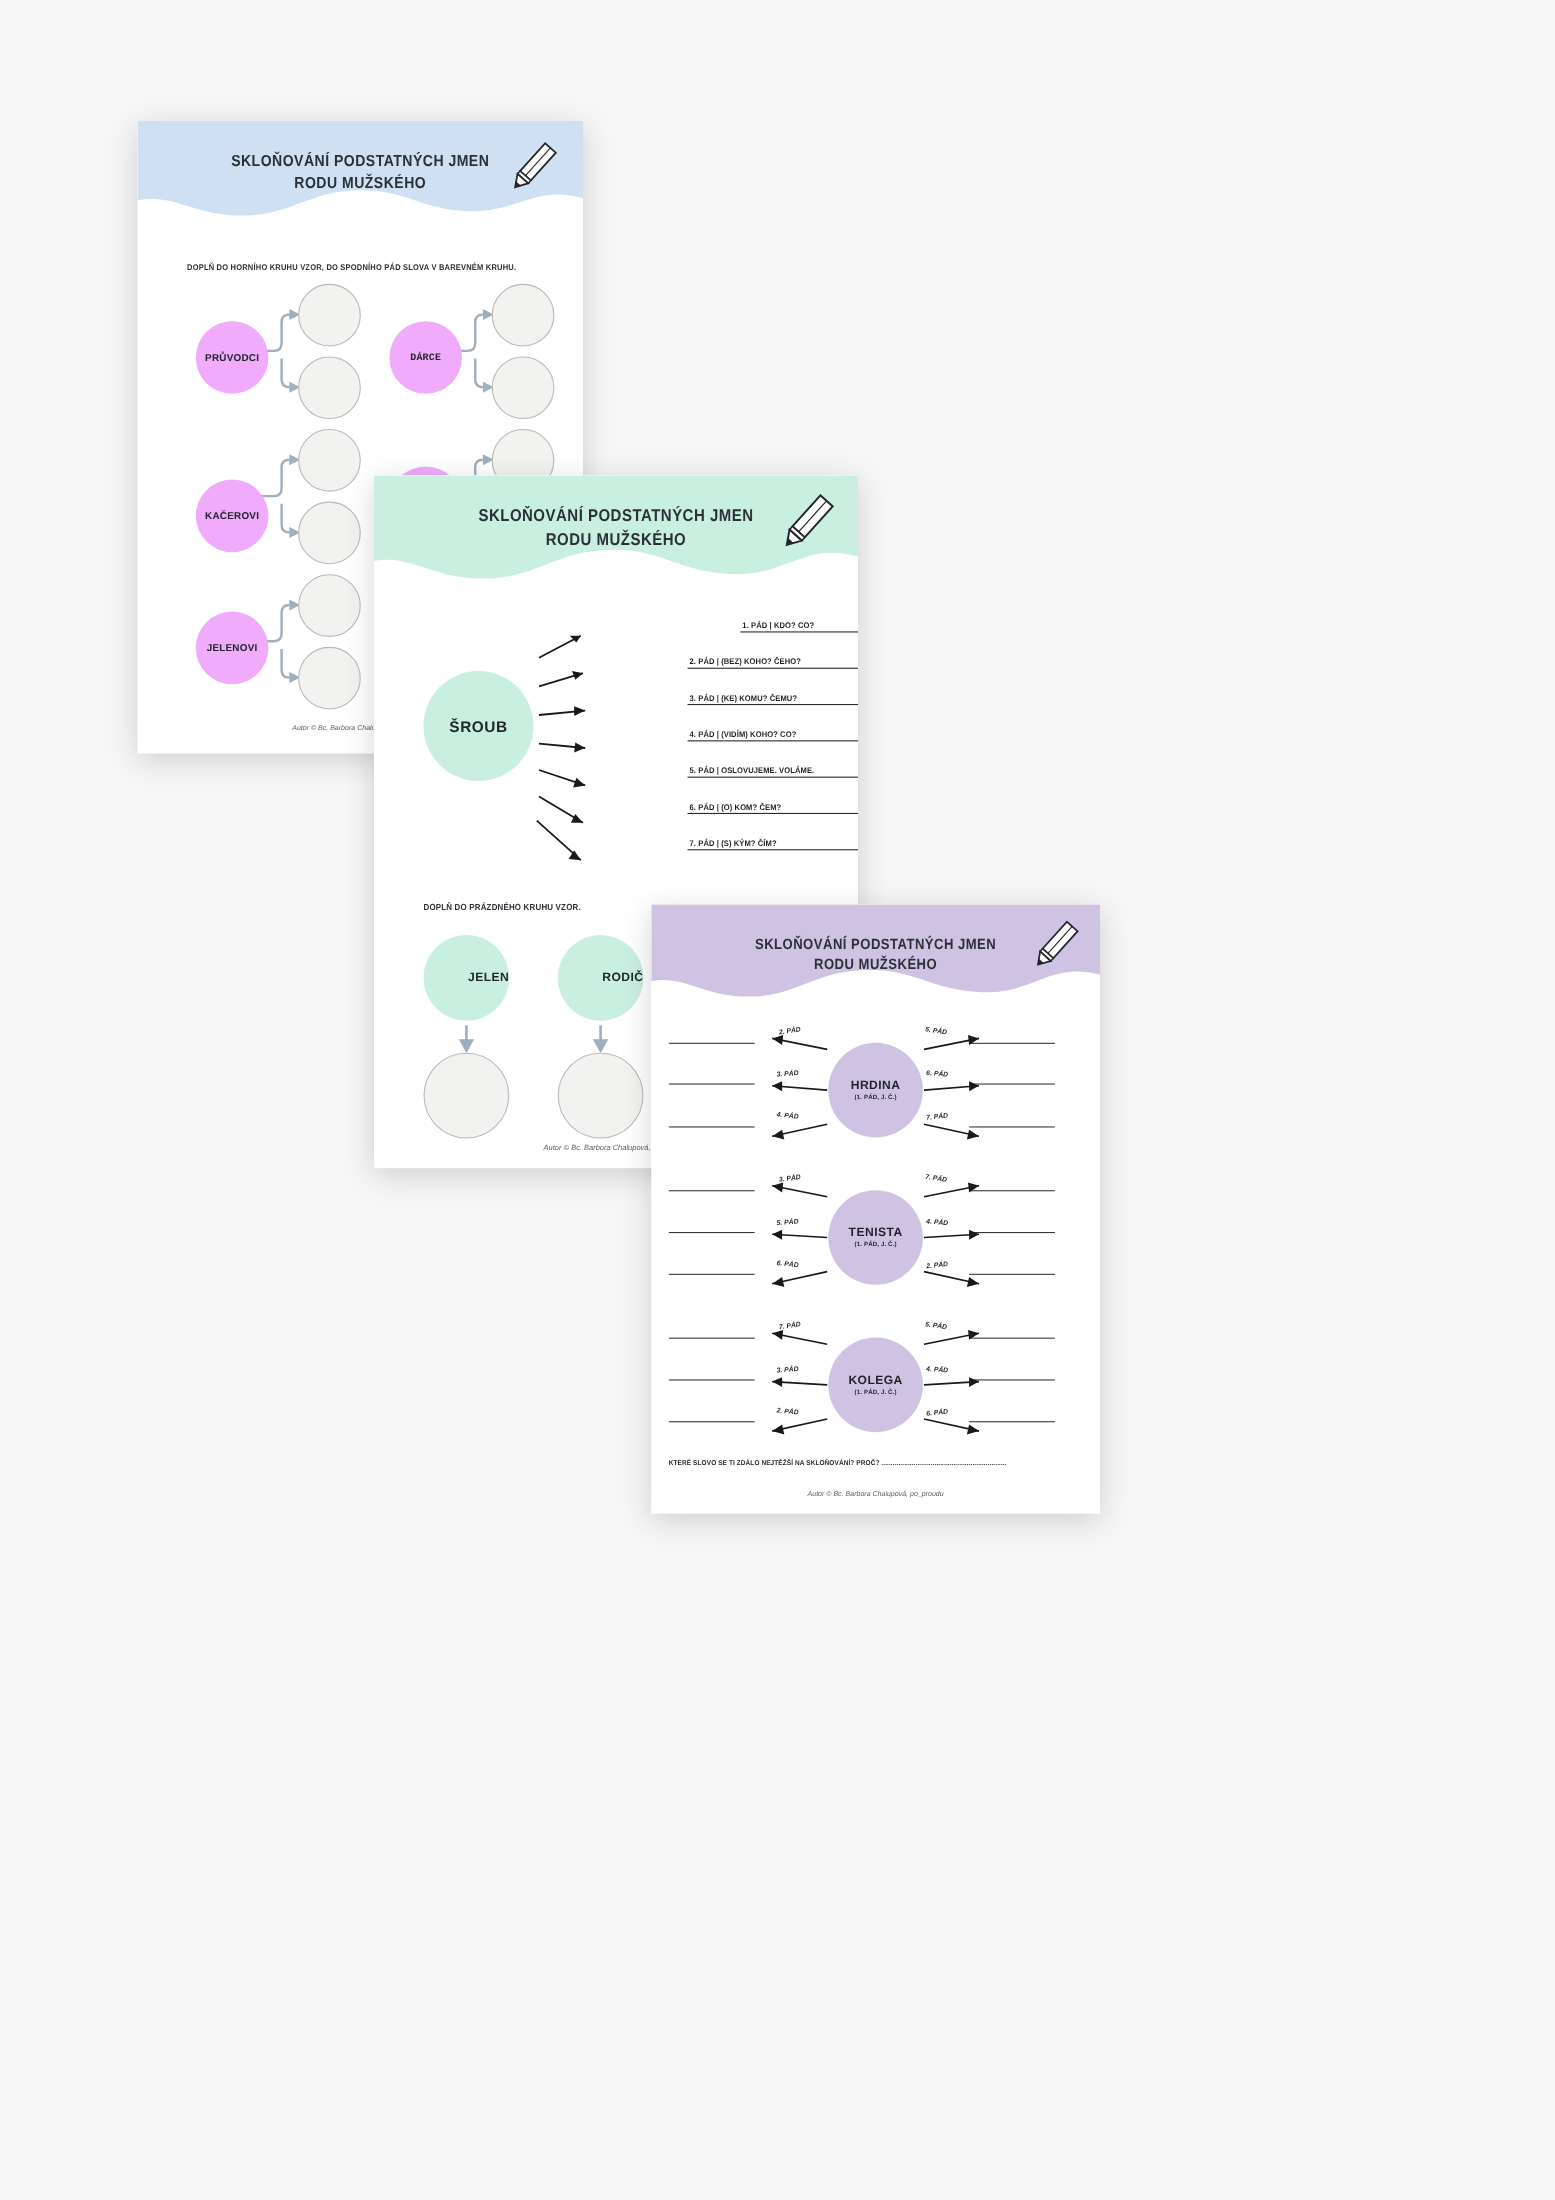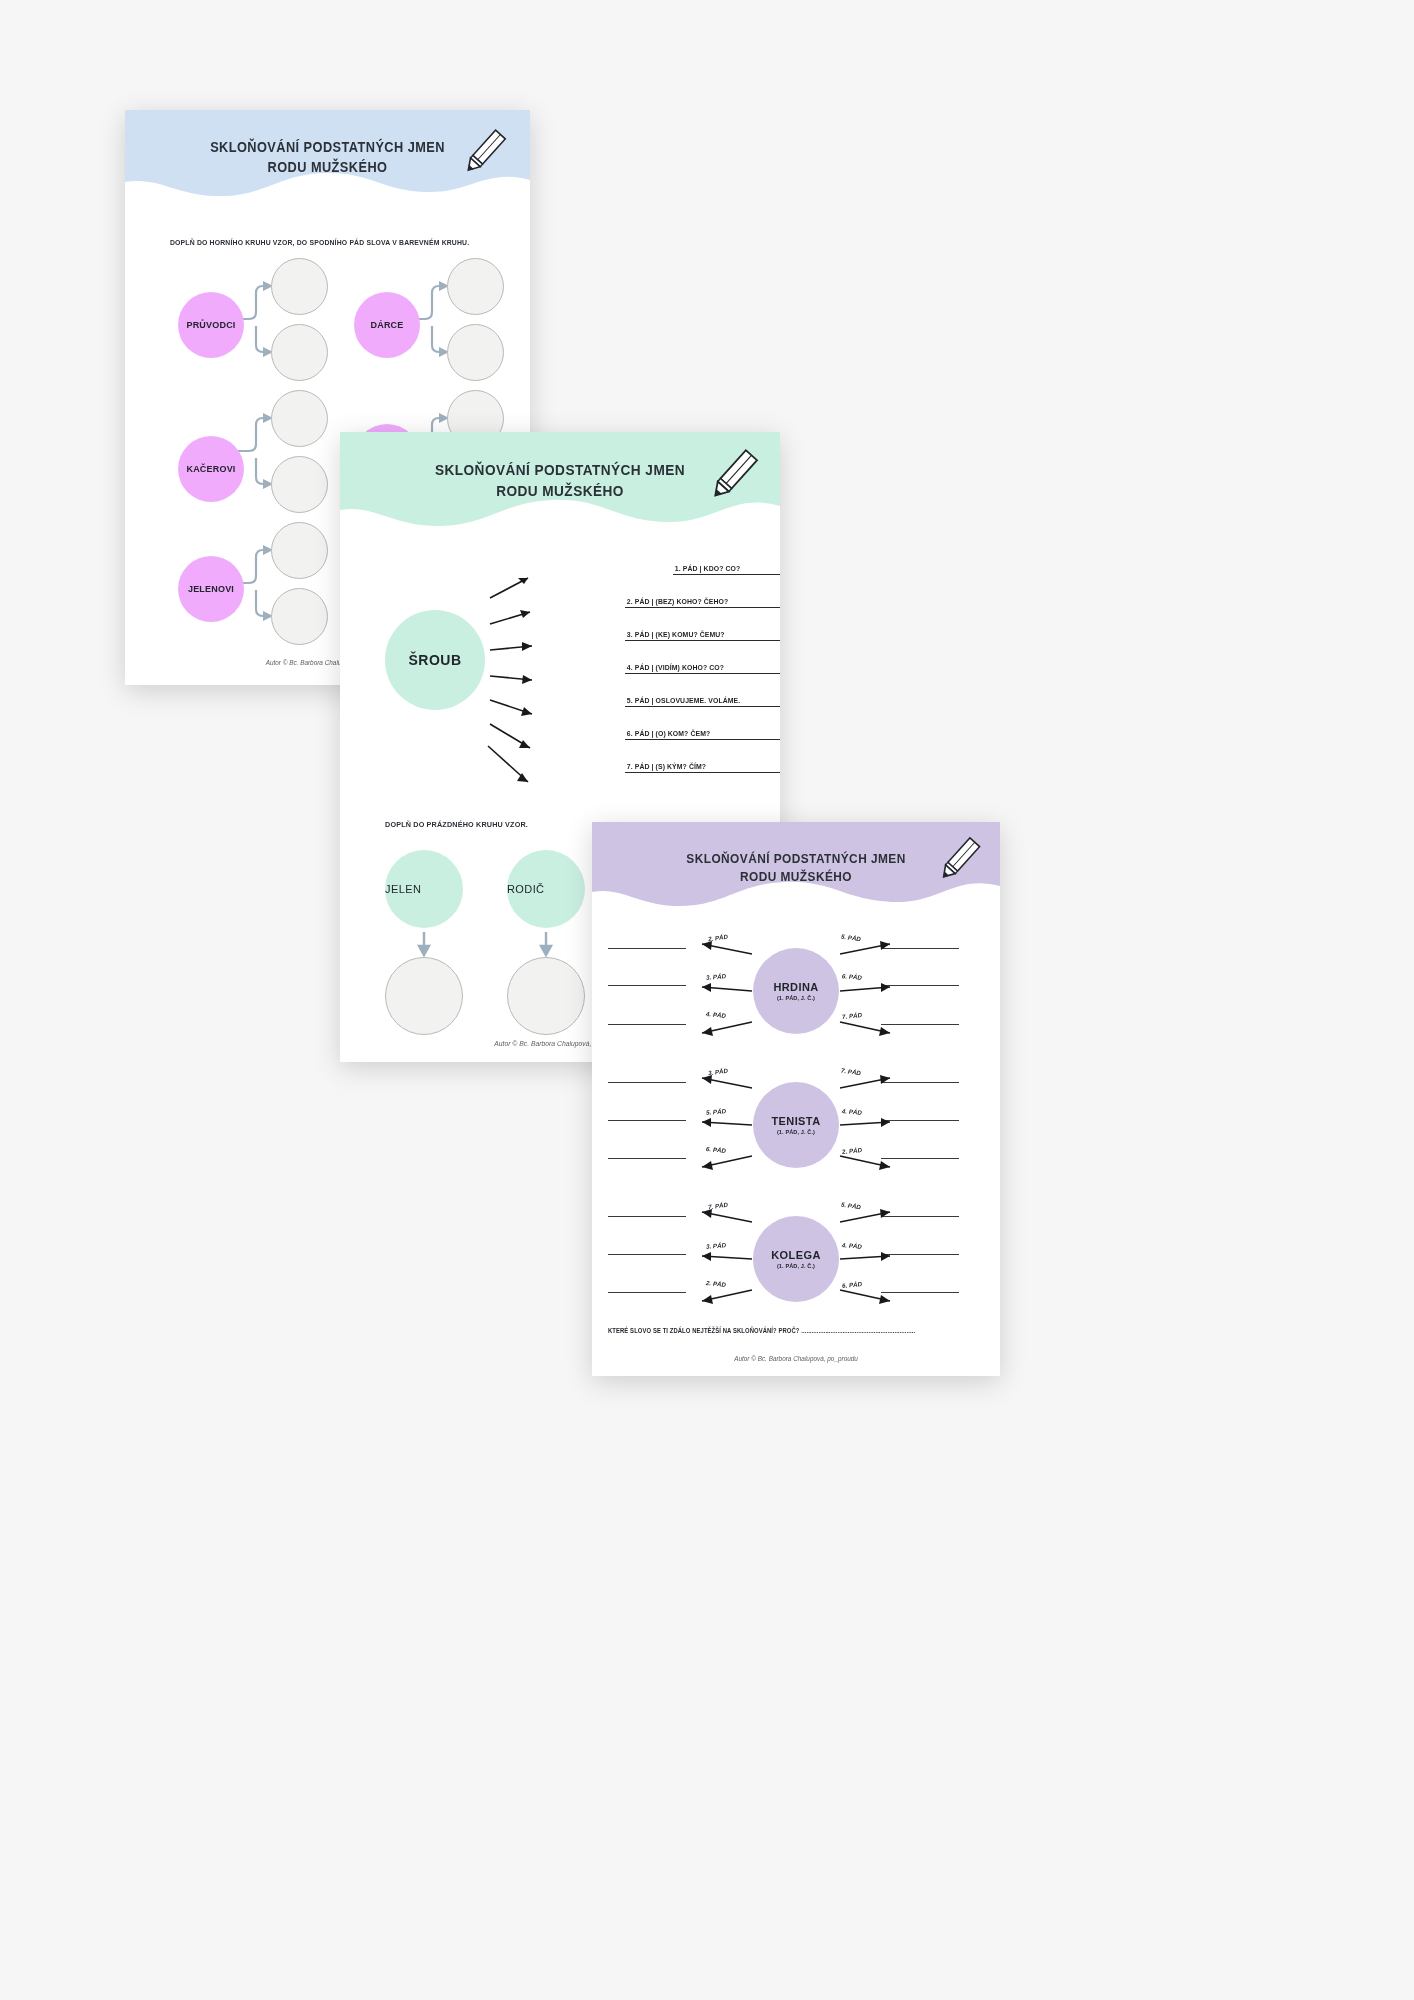--- a/index.html
+++ b/index.html
@@ -122,22 +122,22 @@
   }
   .case-rule {
     border-bottom: 1.1px solid #2a2a2a;
     margin-top: 1px;
     width: 215px;
   }
   .mint-chip {
     position: absolute;
     border-radius: 50%;
     background: #c9efe1;
-    display:flex; align-items:center; justify-content:flex-start;
-    font-weight:400; color:#22262b; font-size: 11px; letter-spacing:0.4px;
+    display:flex; align-items:center; justify-content:flex-end;
+    font-weight:700; color:#22262b; font-size: 11px; letter-spacing:0.4px;
   }
   #card-mint .instr { font-size: 8px; position:absolute; left: 45px; top: 388px; }
 
   
   #card-purple {
     left: 592px; top: 822px;
     width: 408px; height: 554px;
   }
   #card-purple .sheet-header { height: 92px; }
   #card-purple .title-line { font-size: 13.5px; }
@@ -229,21 +229,21 @@
         <polygon points="314,303 324,308 314,313"></polygon>
         <polygon points="314,369 324,374 314,379"></polygon>
         <polygon points="138,435 148,440 138,445"></polygon>
         <polygon points="138,501 148,506 138,511"></polygon>
       </g>
     </svg>
 
     <div class="blue-chip" style="left:53px; top:182px; width:66px; height:66px;">
       <span>PRŮVODCI</span>
     </div>
-    <div class="blue-chip" style="left:229px; top:182px; width:66px; height:66px;">
+    <div class="blue-chip" style="left:229px; top:182px; width:66px; height:66px;font-family:Liberation Mono, monospace;">
       <span>DÁRCE</span>
     </div>
     <div class="blue-chip" style="left:53px; top:326px; width:66px; height:66px;">
       <span>KAČEROVI</span>
     </div>
     <div class="blue-chip" style="left:53px; top:446px; width:66px; height:66px;">
       <span>JELENOVI</span>
     </div>
     <div class="blue-chip" style="left:229px; top:314px; width:66px; height:66px;"></div>
 

